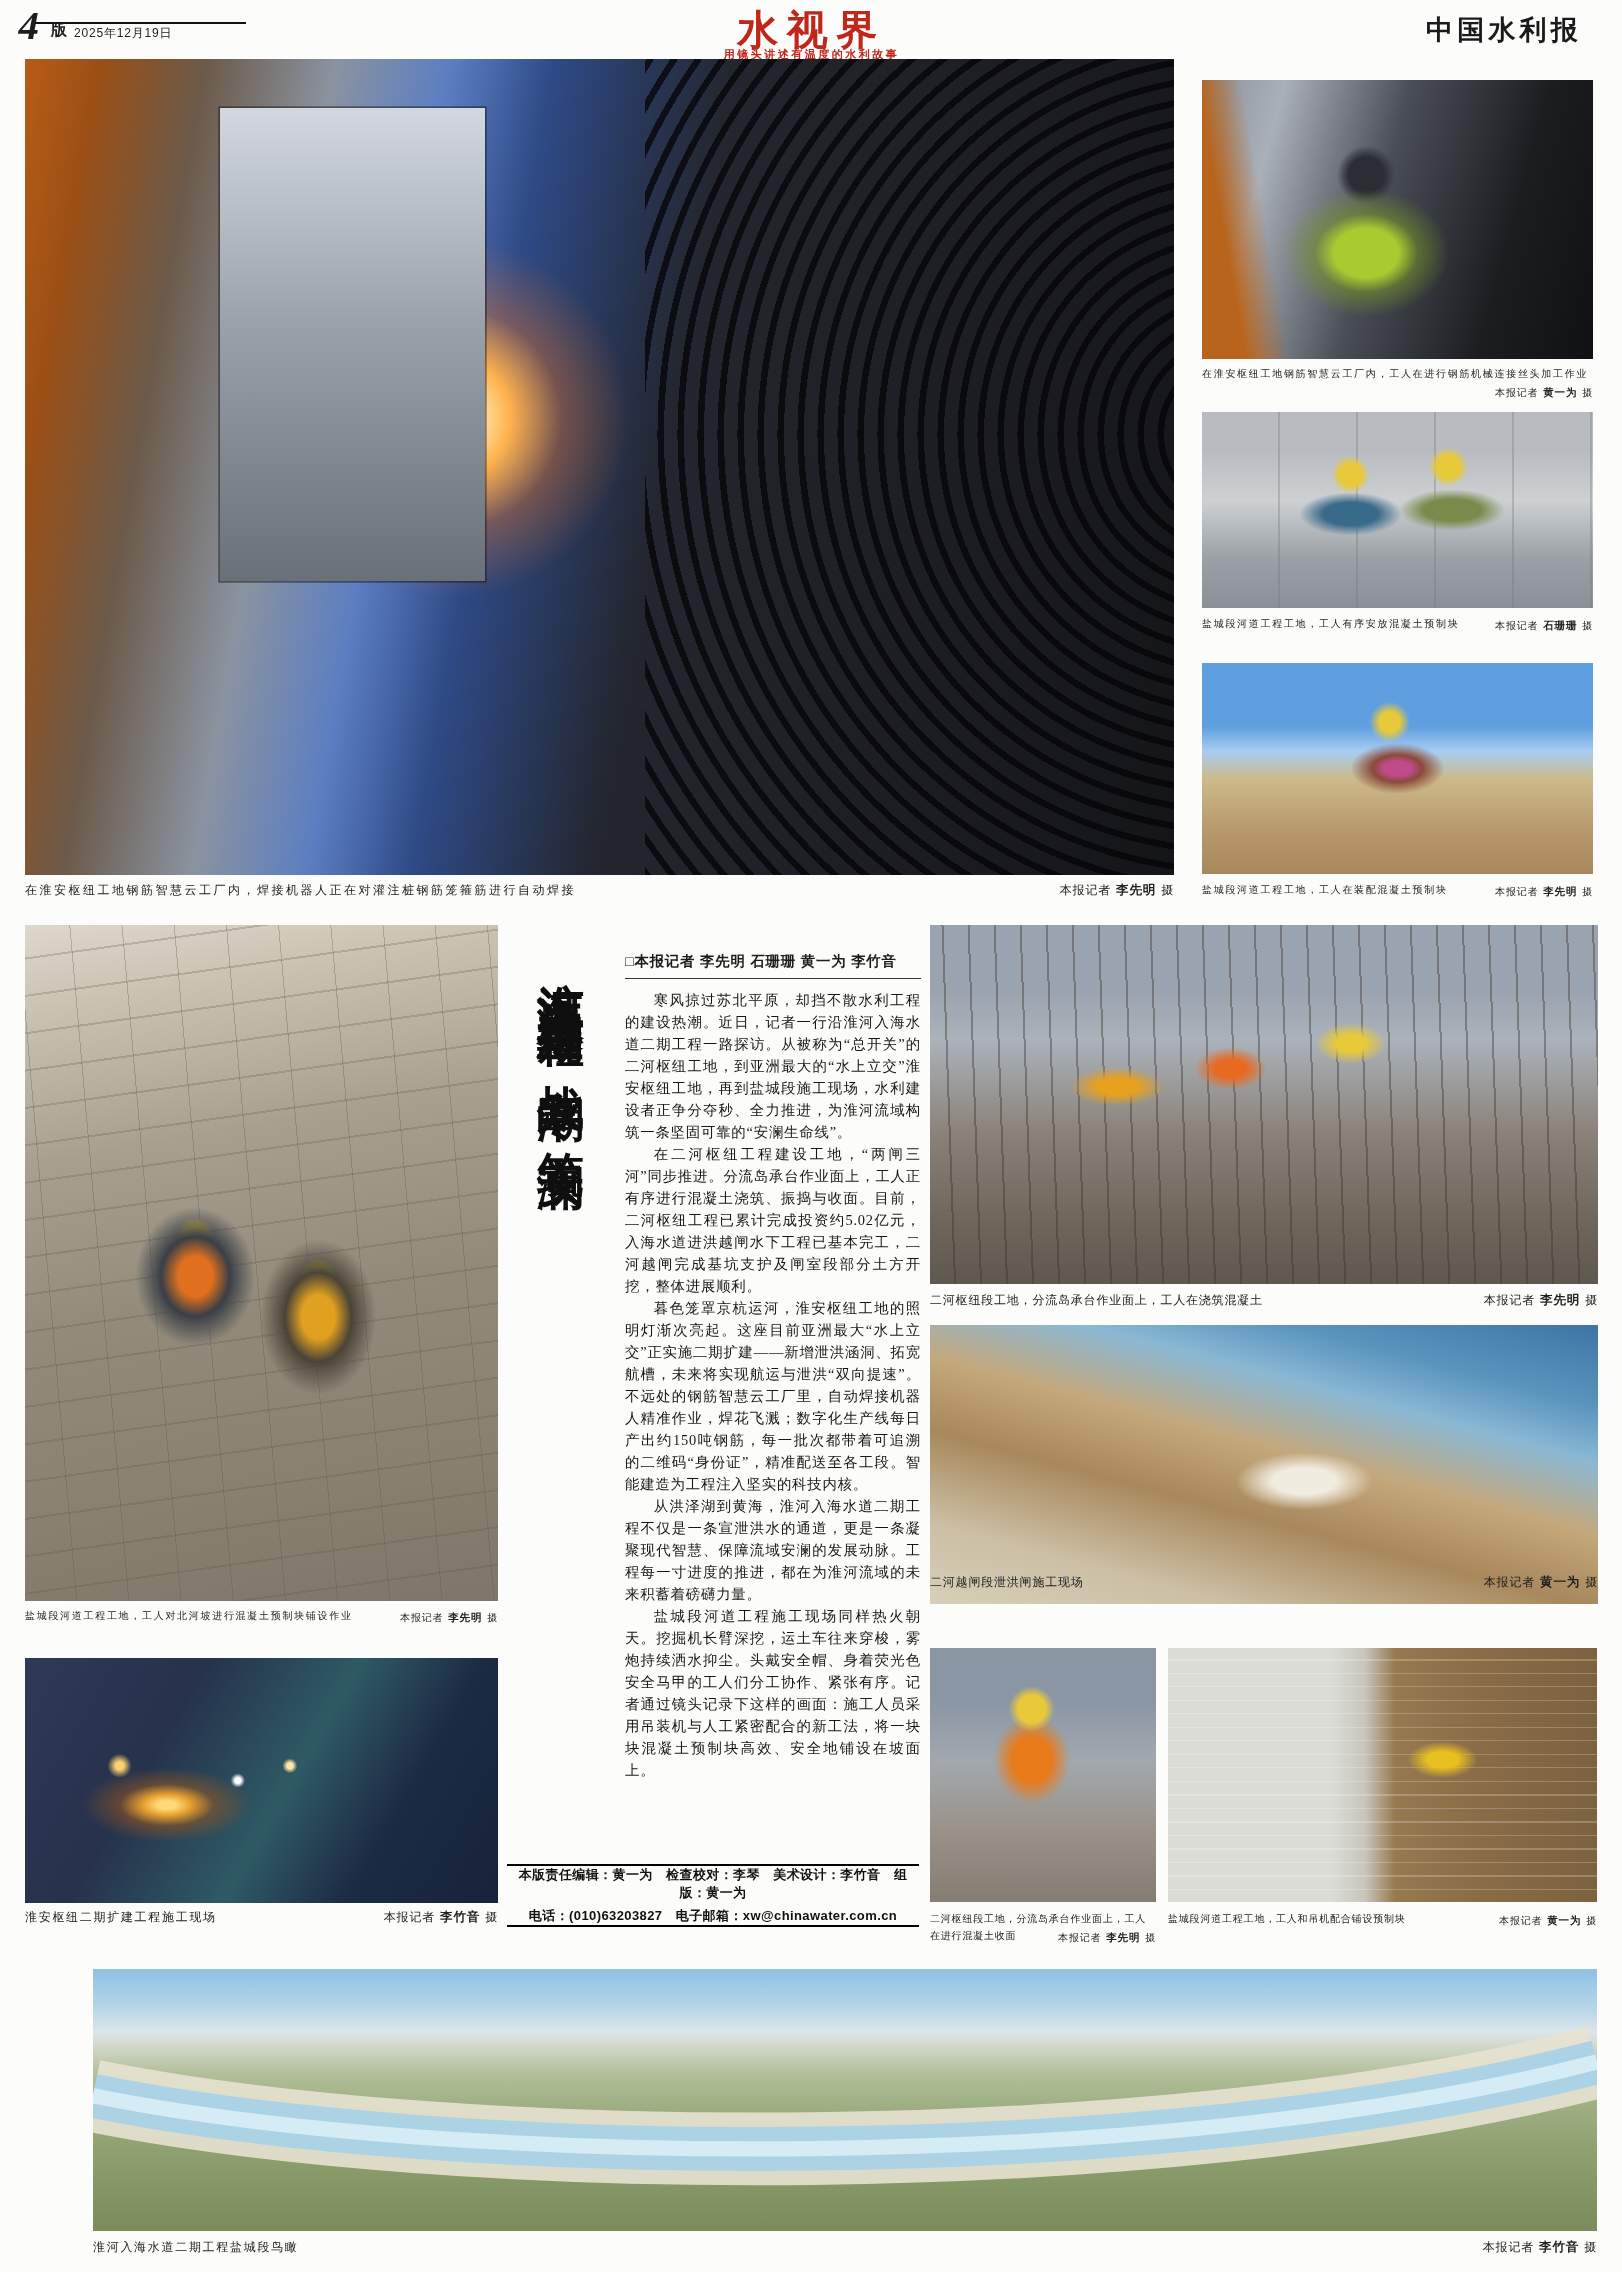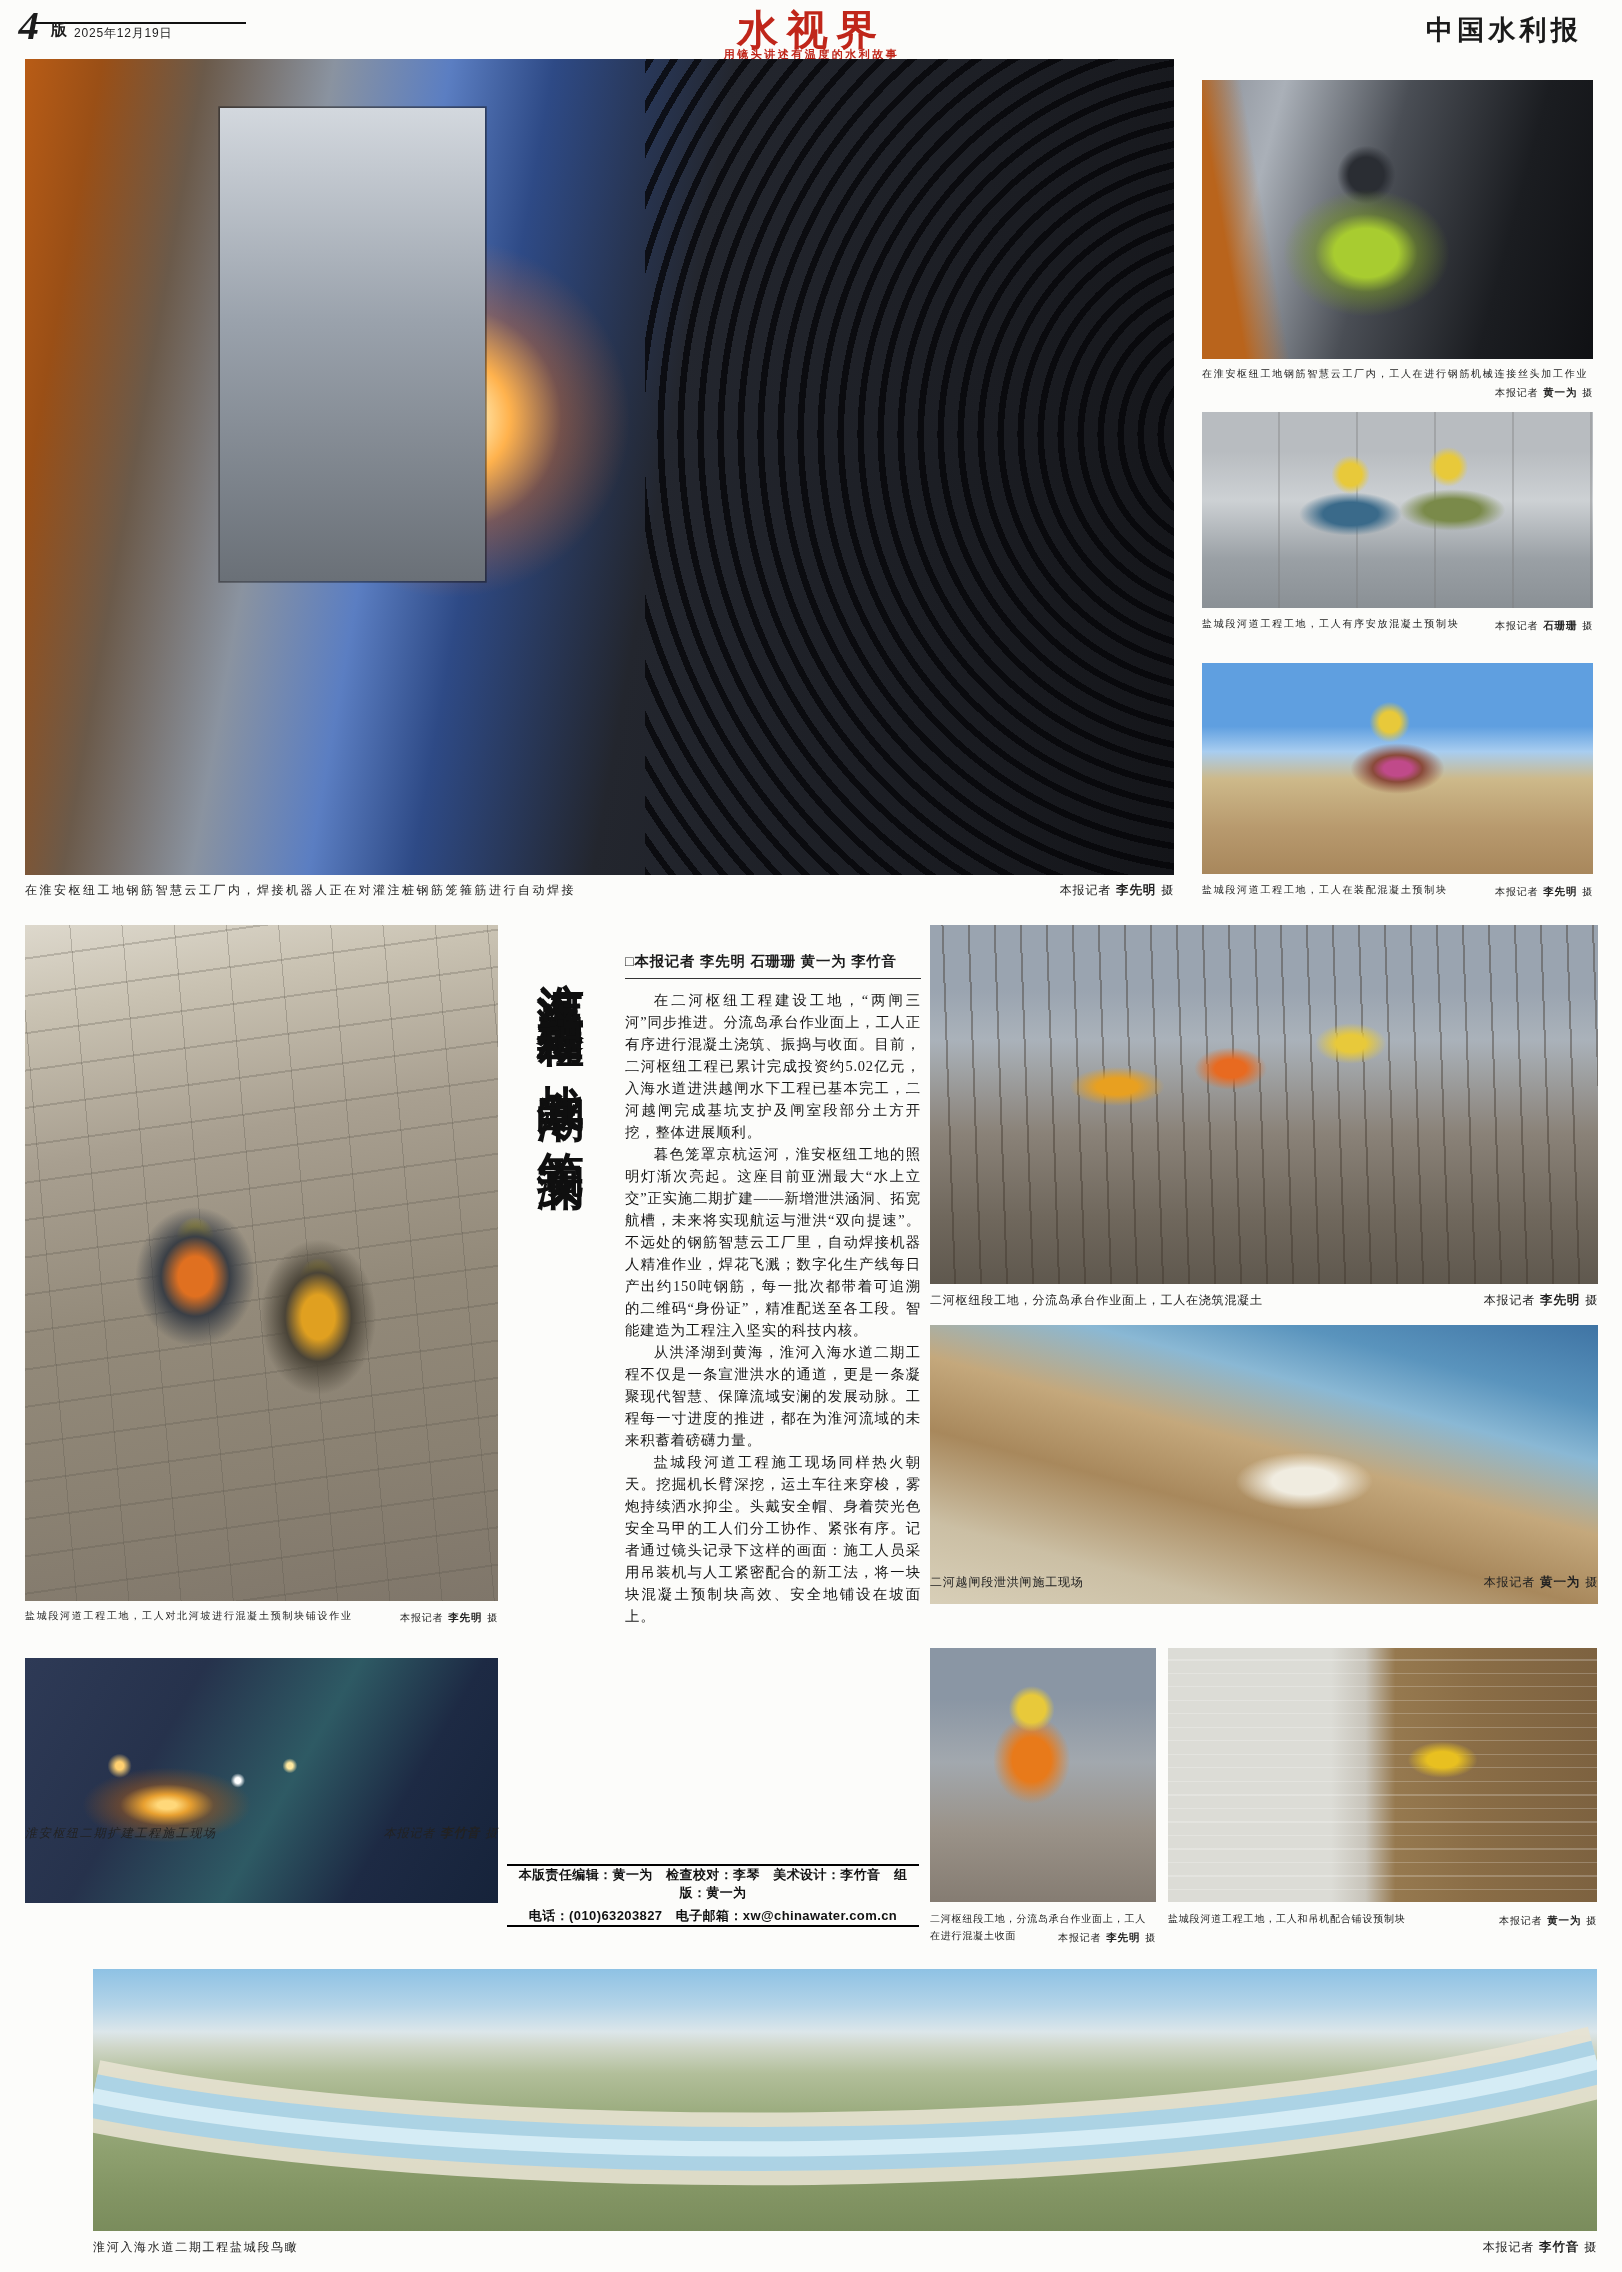--- a/index.html
+++ b/index.html
@@ -148,29 +148,30 @@
     <span class="credit"><span>本报记者</span><b>李先明</b><span>摄</span></span>
   </div>
 
   <div class="photo ph-ml1" style="left:25px;top:925px;width:473px;height:676px;"></div>
   <div class="cap-block" style="left:25px;top:1607px;width:473px;">
     <span>盐城段河道工程工地，工人对北河坡进行混凝土预制块铺设作业</span>
     <span class="credit"><span>本报记者</span><b>李先明</b><span>摄</span></span>
   </div>
 
   <div class="photo ph-ml2" style="left:25px;top:1658px;width:473px;height:245px;"></div>
-  <div class="cap-flex" style="left:25px;top:1824px;width:473px;letter-spacing:1.7px;font-style:italic;">
+  <div class="cap-flex" style="left:25px;top:1908px;width:473px;letter-spacing:1.7px;">
     <span>淮安枢纽二期扩建工程施工现场</span>
     <span class="credit"><span>本报记者</span><b>李竹音</b><span>摄</span></span>
   </div>
 
   <div class="headline-v">淮河入海水道二期工程：战寒潮　筑安澜</div>
 
   <div class="article">
     <div class="byline">□本报记者 李先明 石珊珊 黄一为 李竹音</div>
+    <p>寒风掠过苏北平原，却挡不散水利工程的建设热潮。近日，记者一行沿淮河入海水道二期工程一路探访。从被称为“总开关”的二河枢纽工地，到亚洲最大的“水上立交”淮安枢纽工地，再到盐城段施工现场，水利建设者正争分夺秒、全力推进，为淮河流域构筑一条坚固可靠的“安澜生命线”。</p>
     <p>在二河枢纽工程建设工地，“两闸三河”同步推进。分流岛承台作业面上，工人正有序进行混凝土浇筑、振捣与收面。目前，二河枢纽工程已累计完成投资约5.02亿元，入海水道进洪越闸水下工程已基本完工，二河越闸完成基坑支护及闸室段部分土方开挖，整体进展顺利。</p>
     <p>暮色笼罩京杭运河，淮安枢纽工地的照明灯渐次亮起。这座目前亚洲最大“水上立交”正实施二期扩建——新增泄洪涵洞、拓宽航槽，未来将实现航运与泄洪“双向提速”。不远处的钢筋智慧云工厂里，自动焊接机器人精准作业，焊花飞溅；数字化生产线每日产出约150吨钢筋，每一批次都带着可追溯的二维码“身份证”，精准配送至各工段。智能建造为工程注入坚实的科技内核。</p>
     <p>从洪泽湖到黄海，淮河入海水道二期工程不仅是一条宣泄洪水的通道，更是一条凝聚现代智慧、保障流域安澜的发展动脉。工程每一寸进度的推进，都在为淮河流域的未来积蓄着磅礴力量。</p>
     <p>盐城段河道工程施工现场同样热火朝天。挖掘机长臂深挖，运土车往来穿梭，雾炮持续洒水抑尘。头戴安全帽、身着荧光色安全马甲的工人们分工协作、紧张有序。记者通过镜头记录下这样的画面：施工人员采用吊装机与人工紧密配合的新工法，将一块块混凝土预制块高效、安全地铺设在坡面上。</p>
   </div>
 
   <div class="edbox">
     <div>本版责任编辑：黄一为　检查校对：李琴　美术设计：李竹音　组版：黄一为</div>
     <div>电话：(010)63203827　电子邮箱：xw@chinawater.com.cn</div>
   </div>

